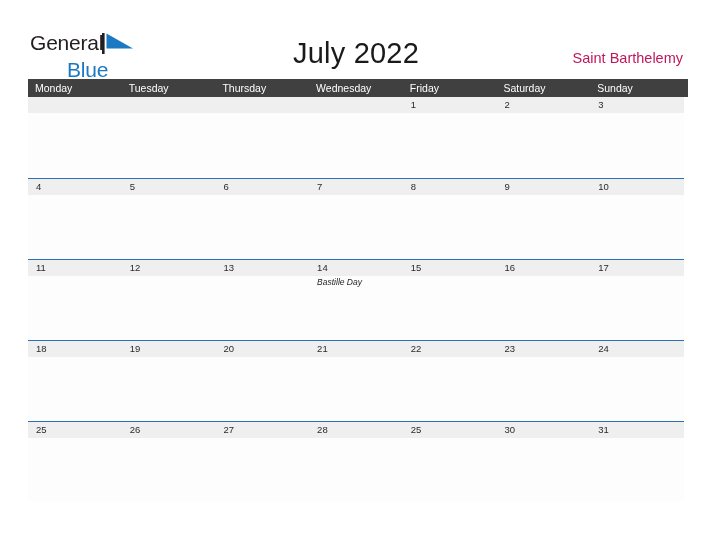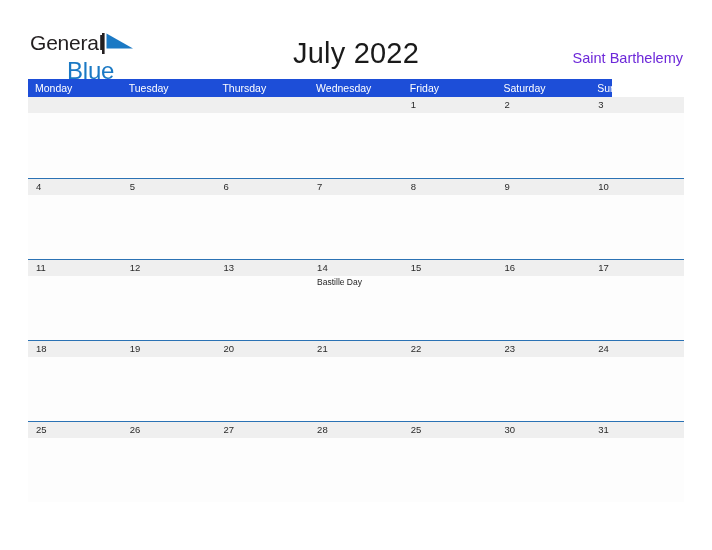--- a/index.html
+++ b/index.html
@@ -49,21 +49,21 @@
     left: 72px;
     top: 1px;
     width: 32px;
     height: 21px;
     display: block;
   }
   .brand-row2 {
     display: block;
     margin-top: 6px;
     margin-left: 37px;
-    font-size: 24px;
+    font-size: 21px;
     letter-spacing: -0.2px;
     color: #1b79c4;
   }
 
   .calendar-title {
     position: absolute;
     left: 0;
     top: 33px;
     width: 712px;
     text-align: center;
@@ -71,38 +71,38 @@
     font-weight: 400;
     color: #1a1a1a;
     letter-spacing: 0.2px;
   }
 
   .region-label {
     position: absolute;
     right: 29px;
     top: 46px;
     font-size: 14.5px;
-    color: #6d28d9;
+    color: #be185d;
     text-align: right;
     white-space: nowrap;
   }
 
   
   .calendar {
     position: absolute;
     left: 28px;
     top: 79px;
     width: 656px;
   }
 
   .weekday-header {
     display: flex;
-    width: 584px;
+    width: 660px;
     height: 18px;
-    background: #1d4ed8;
+    background: #404040;
   }
   .weekday-cell {
     flex: 0 0 93.714px;
     width: 93.714px;
     height: 18px;
     line-height: 18px;
     padding-left: 7px;
     color: #ffffff;
     font-size: 10.5px;
     font-weight: 400;
@@ -140,20 +140,21 @@
     display: flex;
     width: 656px;
     height: 64px;
     background: #fdfdfd;
   }
   .day-events {
     flex: 0 0 93.714px;
     width: 93.714px;
     padding: 1px 4px 4px 8px;
     overflow: hidden;
+    font-style: italic;
   }
   .event-text {
     display: block;
     font-size: 8.5px;
     line-height: 11px;
     color: #1f1f1f;
     white-space: nowrap;
     overflow: hidden;
   }
   .event-text:empty { display: none; }

